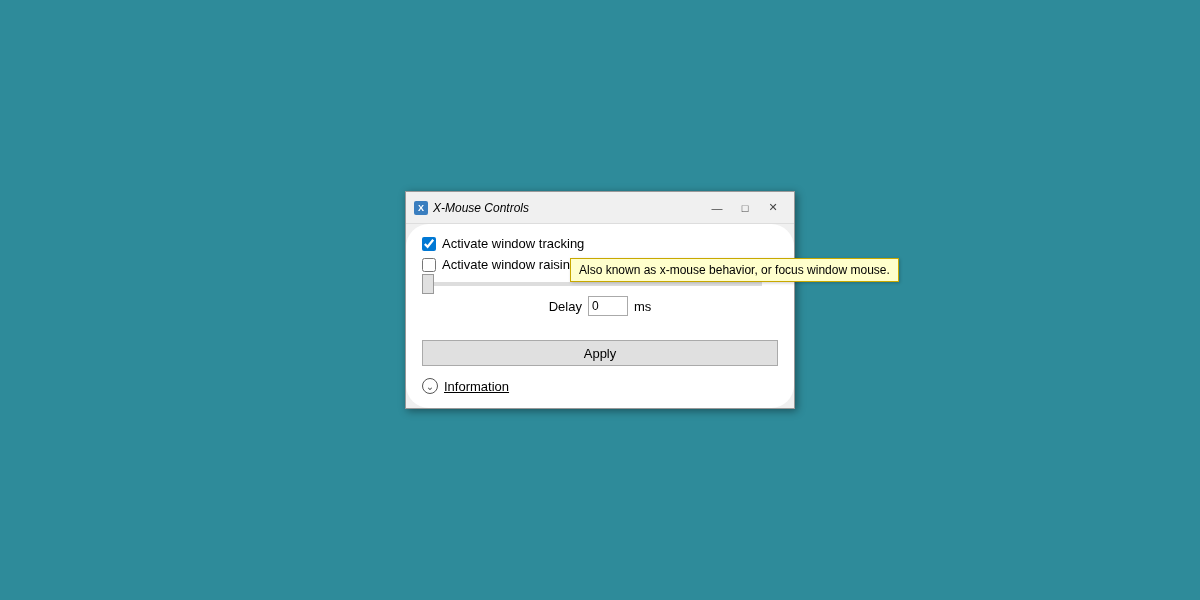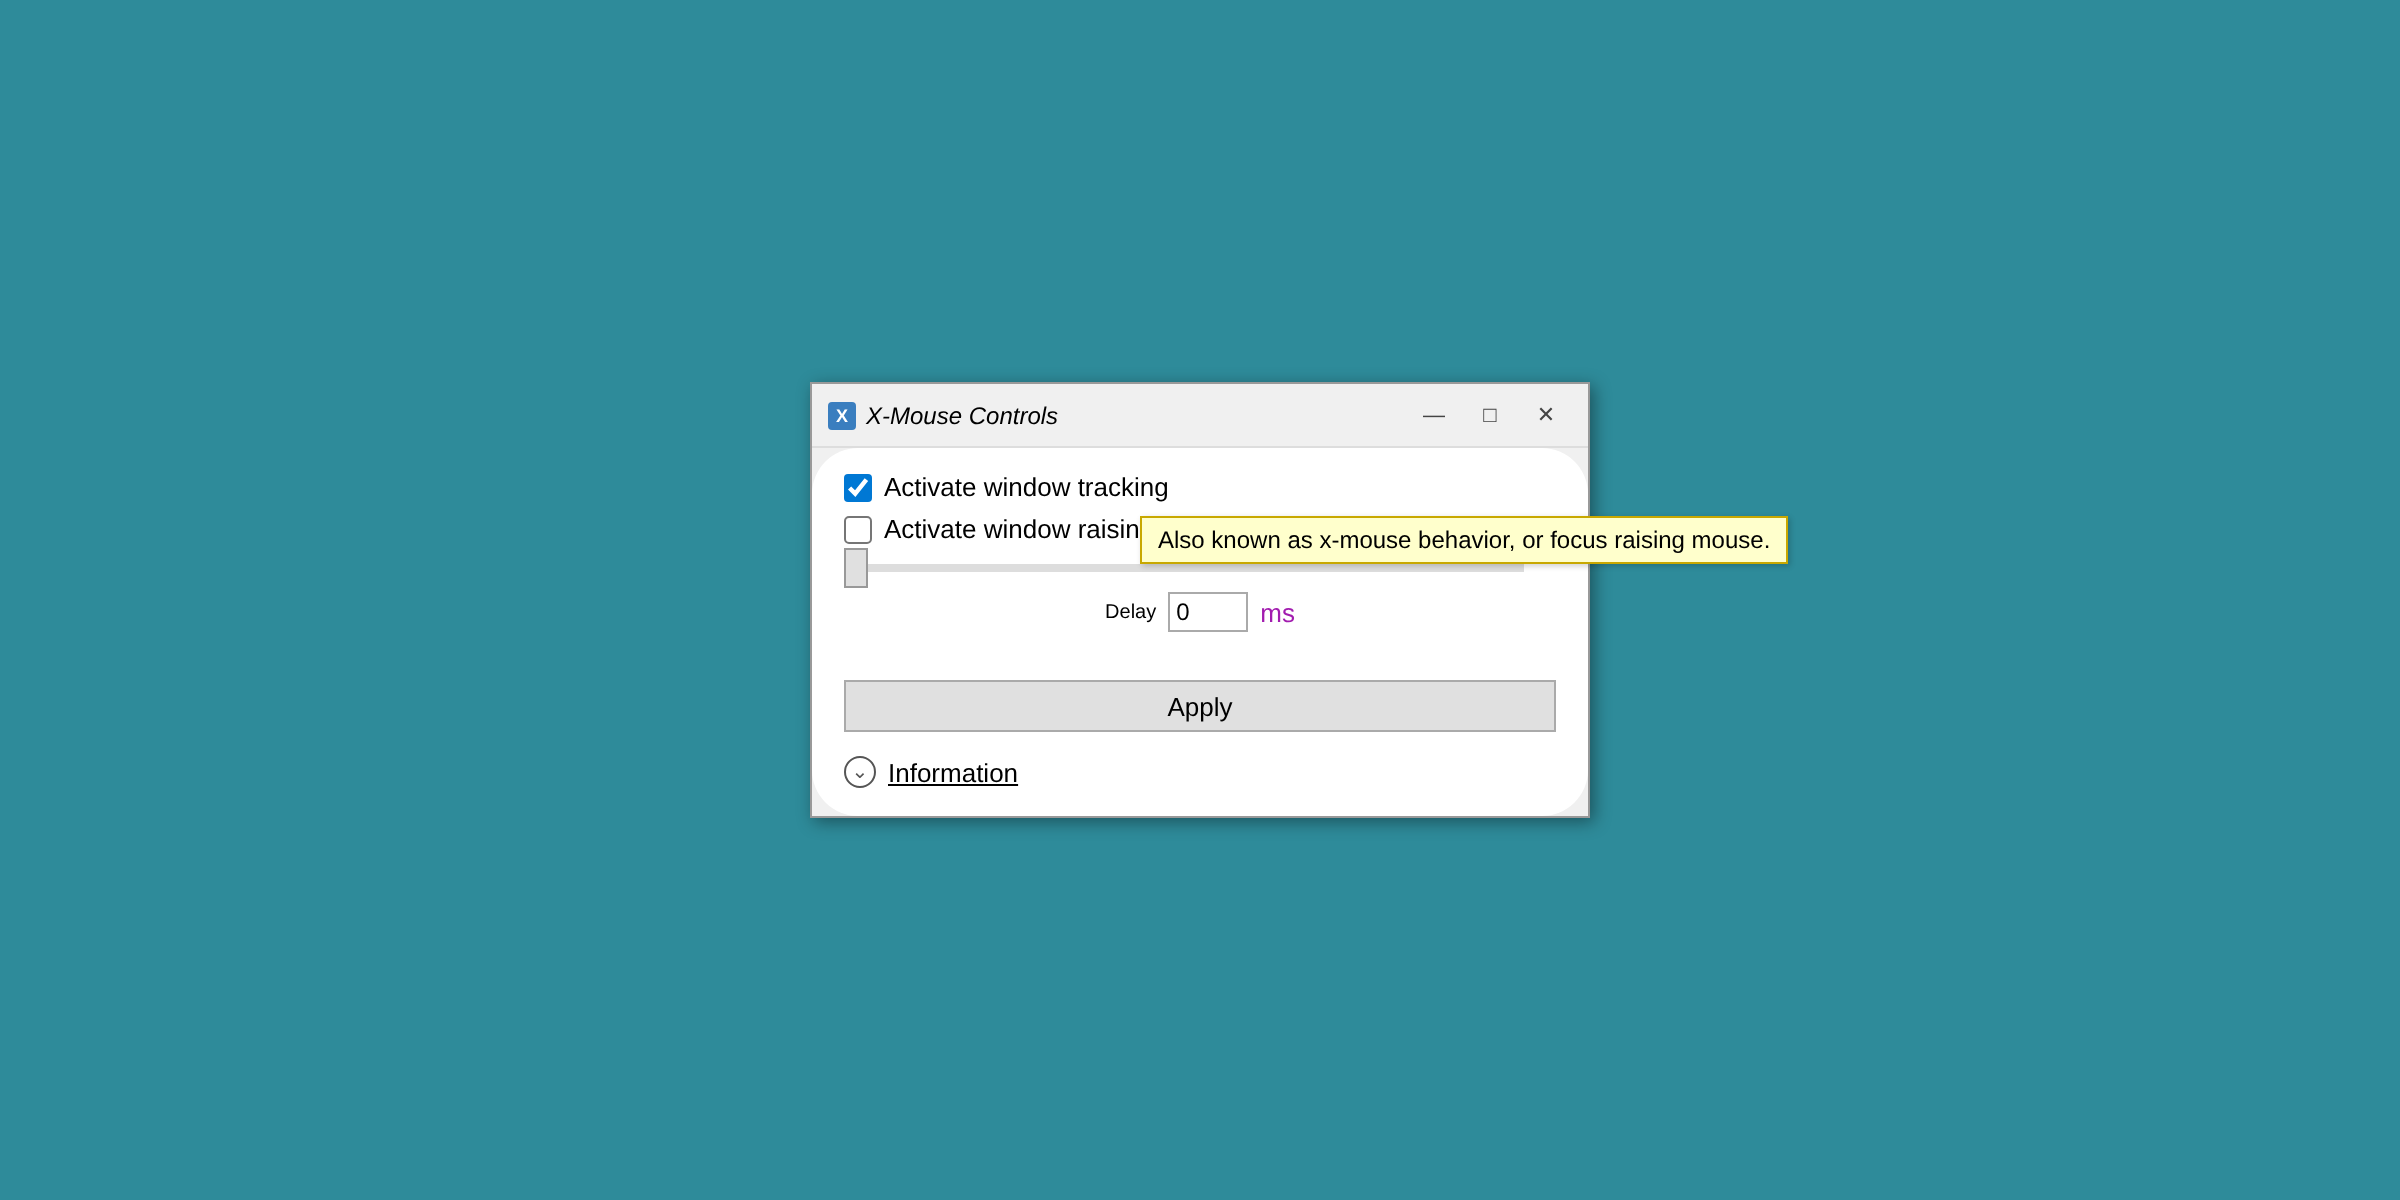--- a/index.html
+++ b/index.html
@@ -153,36 +153,36 @@
 
     .delay-row {
       display: flex;
       align-items: center;
       gap: 6px;
       margin-top: 4px;
       justify-content: center;
     }
 
     .delay-label {
-      font-size: 10px;
+      font-size: 13px;
       color: #000;
     }
 
     .delay-input {
       width: 40px;
       height: 20px;
       border: 1px solid #aaa;
       padding: 1px 3px;
       font-size: 12px;
       text-align: left;
     }
 
     .delay-unit {
       font-size: 13px;
-      color: #a21caf;
+      color: #000000;
     }
 
     .apply-btn {
       width: 100%;
       height: 26px;
       background: #e0e0e0;
       border: 1px solid #aaa;
       cursor: pointer;
       font-size: 13px;
       color: #000;
@@ -233,21 +233,21 @@
     </div>
   </div>
 
   <div class="window-content">
 
     <div class="checkbox-row" style="position:relative;">
       <input type="checkbox" id="chk-tracking" checked="" style="">
       <label class="checkbox-label" for="chk-tracking">Activate window tracking</label>
 
       <div class="tooltip">
-        <span>Also known as x-mouse behavior, or focus raising mouse.</span>
+        <span>Also known as x-mouse behavior, or focus window mouse.</span>
       </div>
     </div>
 
     <div class="checkbox-row">
       <input type="checkbox" id="chk-raising" style="">
       <label class="checkbox-label" for="chk-raising">Activate window raising</label>
     </div>
 
     <div class="slider-row">
       <input type="range" min="0" max="1000" value="0" style="">

